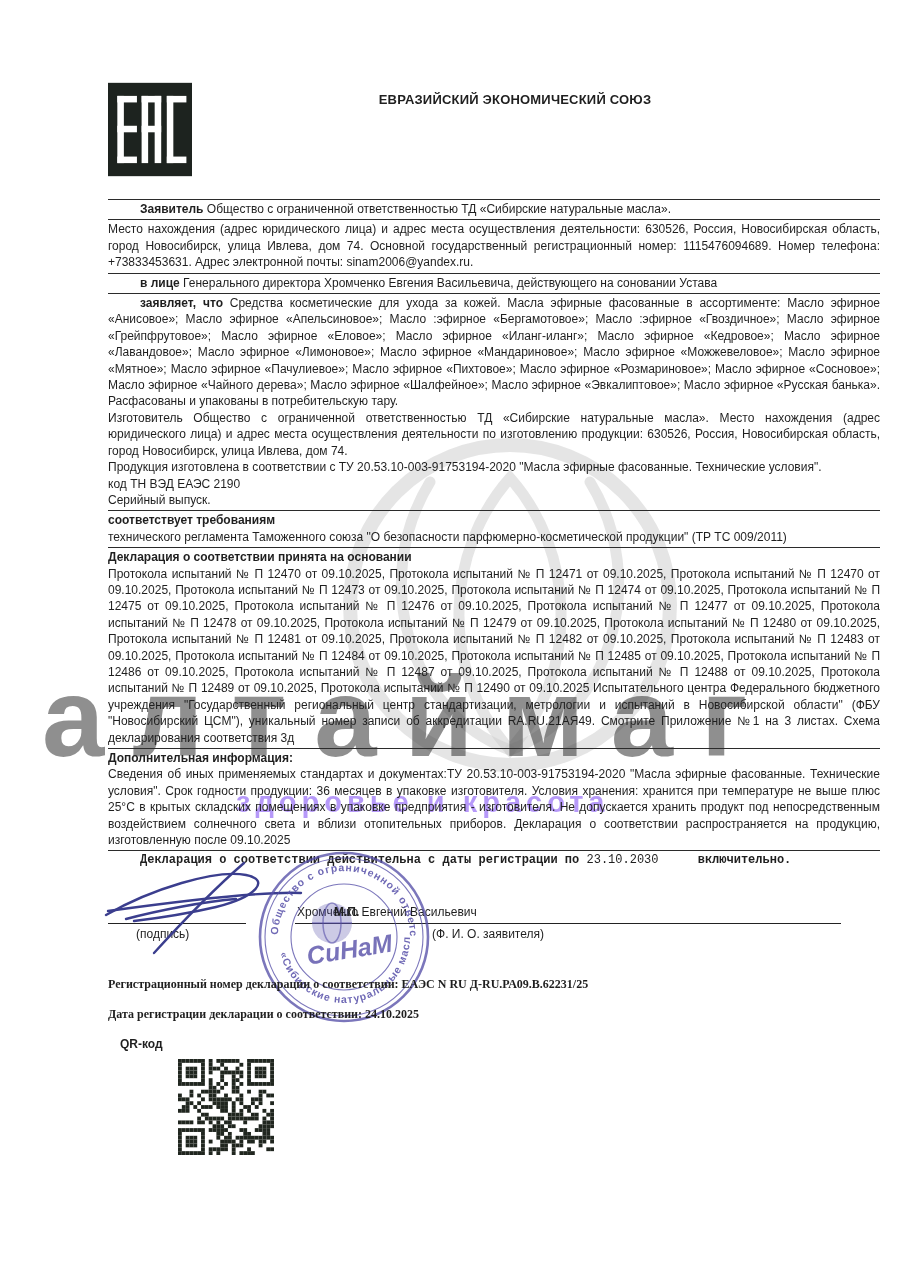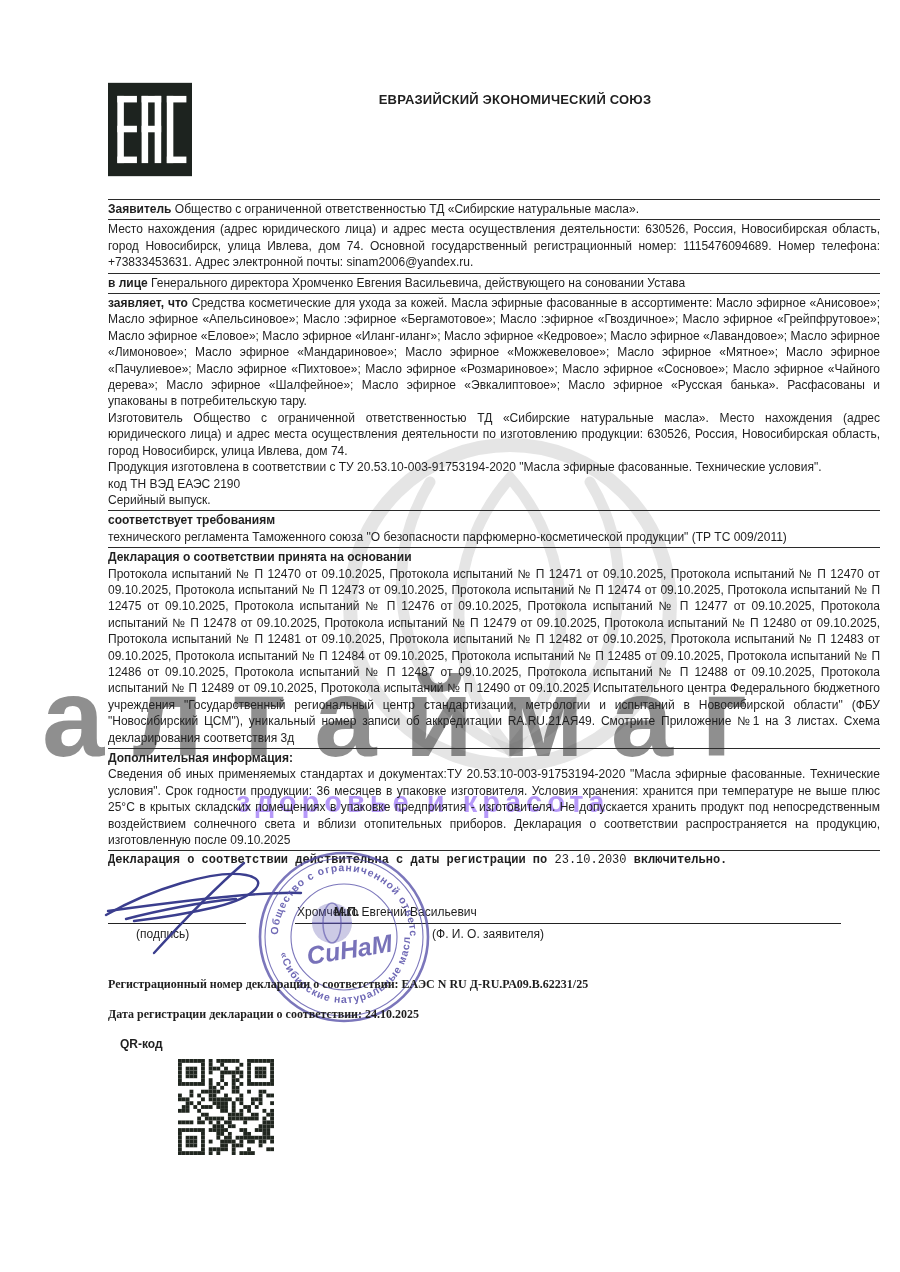--- a/index.html
+++ b/index.html
@@ -33,21 +33,21 @@
     letter-spacing:.2px;
   }
   
   .doc{
     position:absolute;left:108px;top:199px;width:772px;z-index:1;
   }
   .tbl{border-top:1.5px solid #2b2b2b;}
   .row{border-bottom:1.5px solid #2b2b2b;padding:1px 0 2px 0;}
   .row.last{border-bottom:none;font-family:Liberation Mono, monospace;}
   .doc p{margin:0;font-size:12px;line-height:16.4px;text-align:justify;}
-  .b{font-weight:bold;}
+  .b{font-weight:bold;margin-left:32px;}
   
   .sig{position:relative;height:66px;margin-top:12px;z-index:1;}
   .sig-scribble{position:absolute;left:-12px;top:-34px;z-index:3;}
   .stamp{position:absolute;left:146px;top:-36px;z-index:3;}
   .mp{position:absolute;left:226px;top:22px;font-size:12px;font-weight:bold;z-index:4;}
   .sig-line-left{position:absolute;left:0;top:40px;width:138px;border-top:1.5px solid #222;}
   .sig-cap-left{position:absolute;left:28px;top:44px;font-size:12px;}
   .sig-line-right{position:absolute;left:187px;top:40px;width:546px;border-top:1.5px solid #222;}
   .sig-name{position:absolute;left:189px;top:22px;width:400px;text-align:left;font-size:12px;}
   .sig-cap-right{position:absolute;left:180px;top:44px;width:400px;text-align:center;font-size:12px;}

